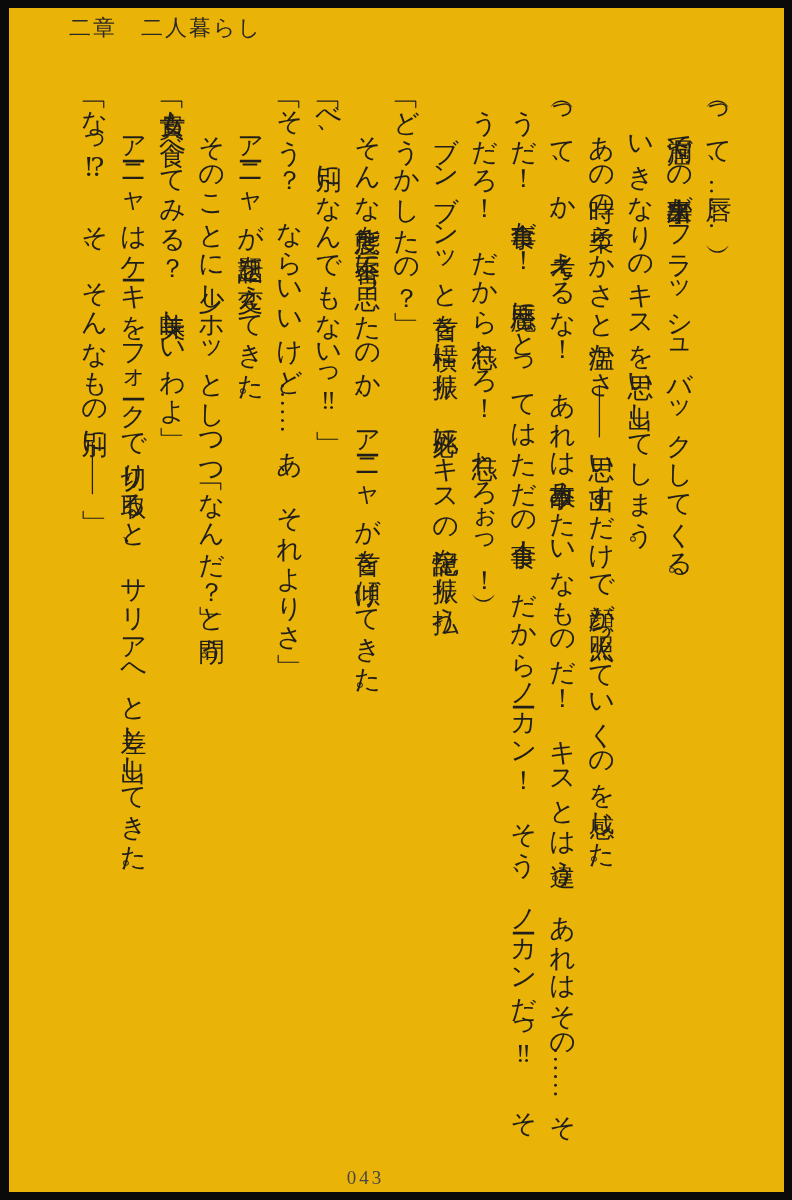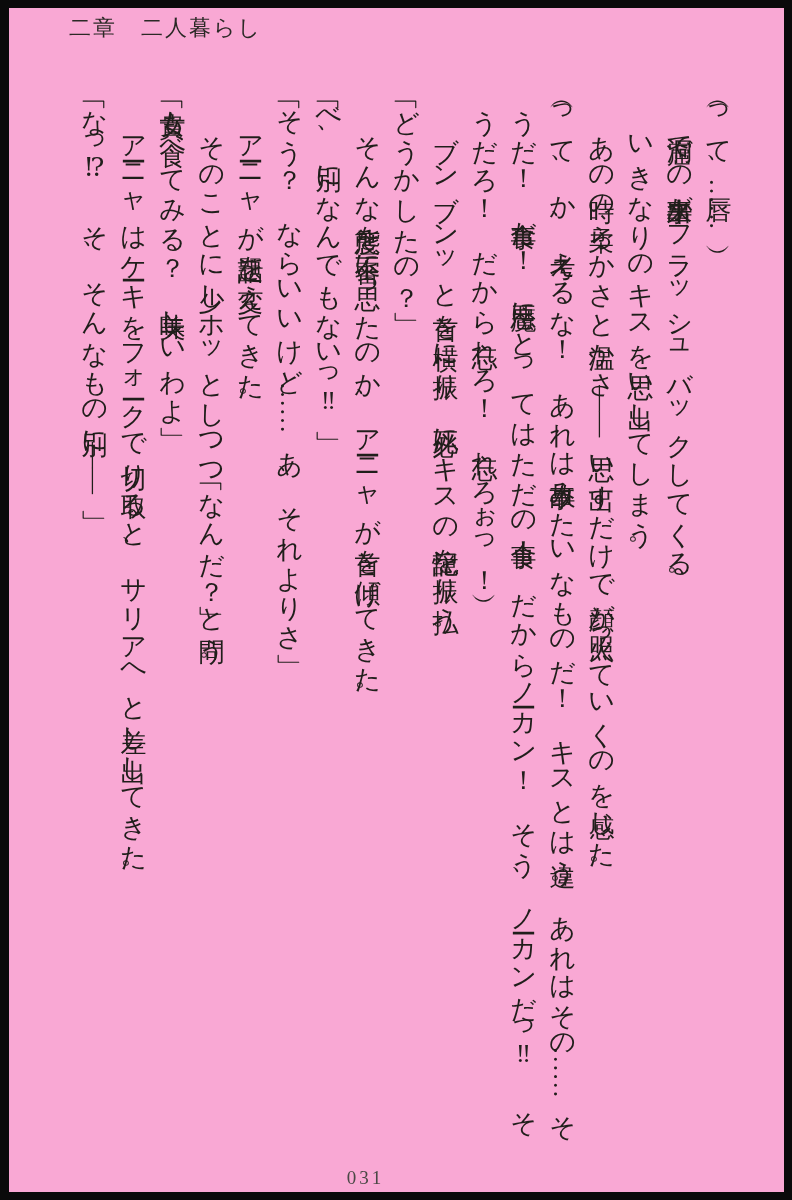--- a/index.html
+++ b/index.html
@@ -13,21 +13,21 @@
     position: relative;
     overflow: hidden;
     font-family: "Liberation Serif", "DejaVu Serif", serif;
   }
   .page {
     position: absolute;
     top: 8px;
     left: 9px;
     right: 8px;
     bottom: 8px;
-    background: #f9a8d4;
+    background: #eab308;
   }
   .header {
     position: absolute;
     top: 5px;
     left: 60px;
     font-size: 22px;
     letter-spacing: 2px;
     color: #2b2926;
     white-space: pre;
   }
@@ -79,14 +79,14 @@
       <p class="indent">そんな態度を不審に思ったのか、アーニャが首を傾げてきた。</p>
       <p>「べ、別になんでもないっ‼」</p>
       <p>「そう？　ならいいけど……あ、それよりさ」</p>
       <p class="indent">アーニャが話題を変えてきた。</p>
       <p class="indent">そのことに少しホッとしつつ「なんだ？」と問う。</p>
       <p>「貴女も食べてみる？　美味しいわよ」</p>
       <p class="indent">アーニャはケーキをフォークで切り取ると、サリアへと差し出してきた。</p>
       <p>「なっ⁉　そ、そんなもの別に——」</p>
     </div>
 
-  <div class="page-number">031</div>
+  <div class="page-number">043</div>
 </div>
 
 </body></html>

